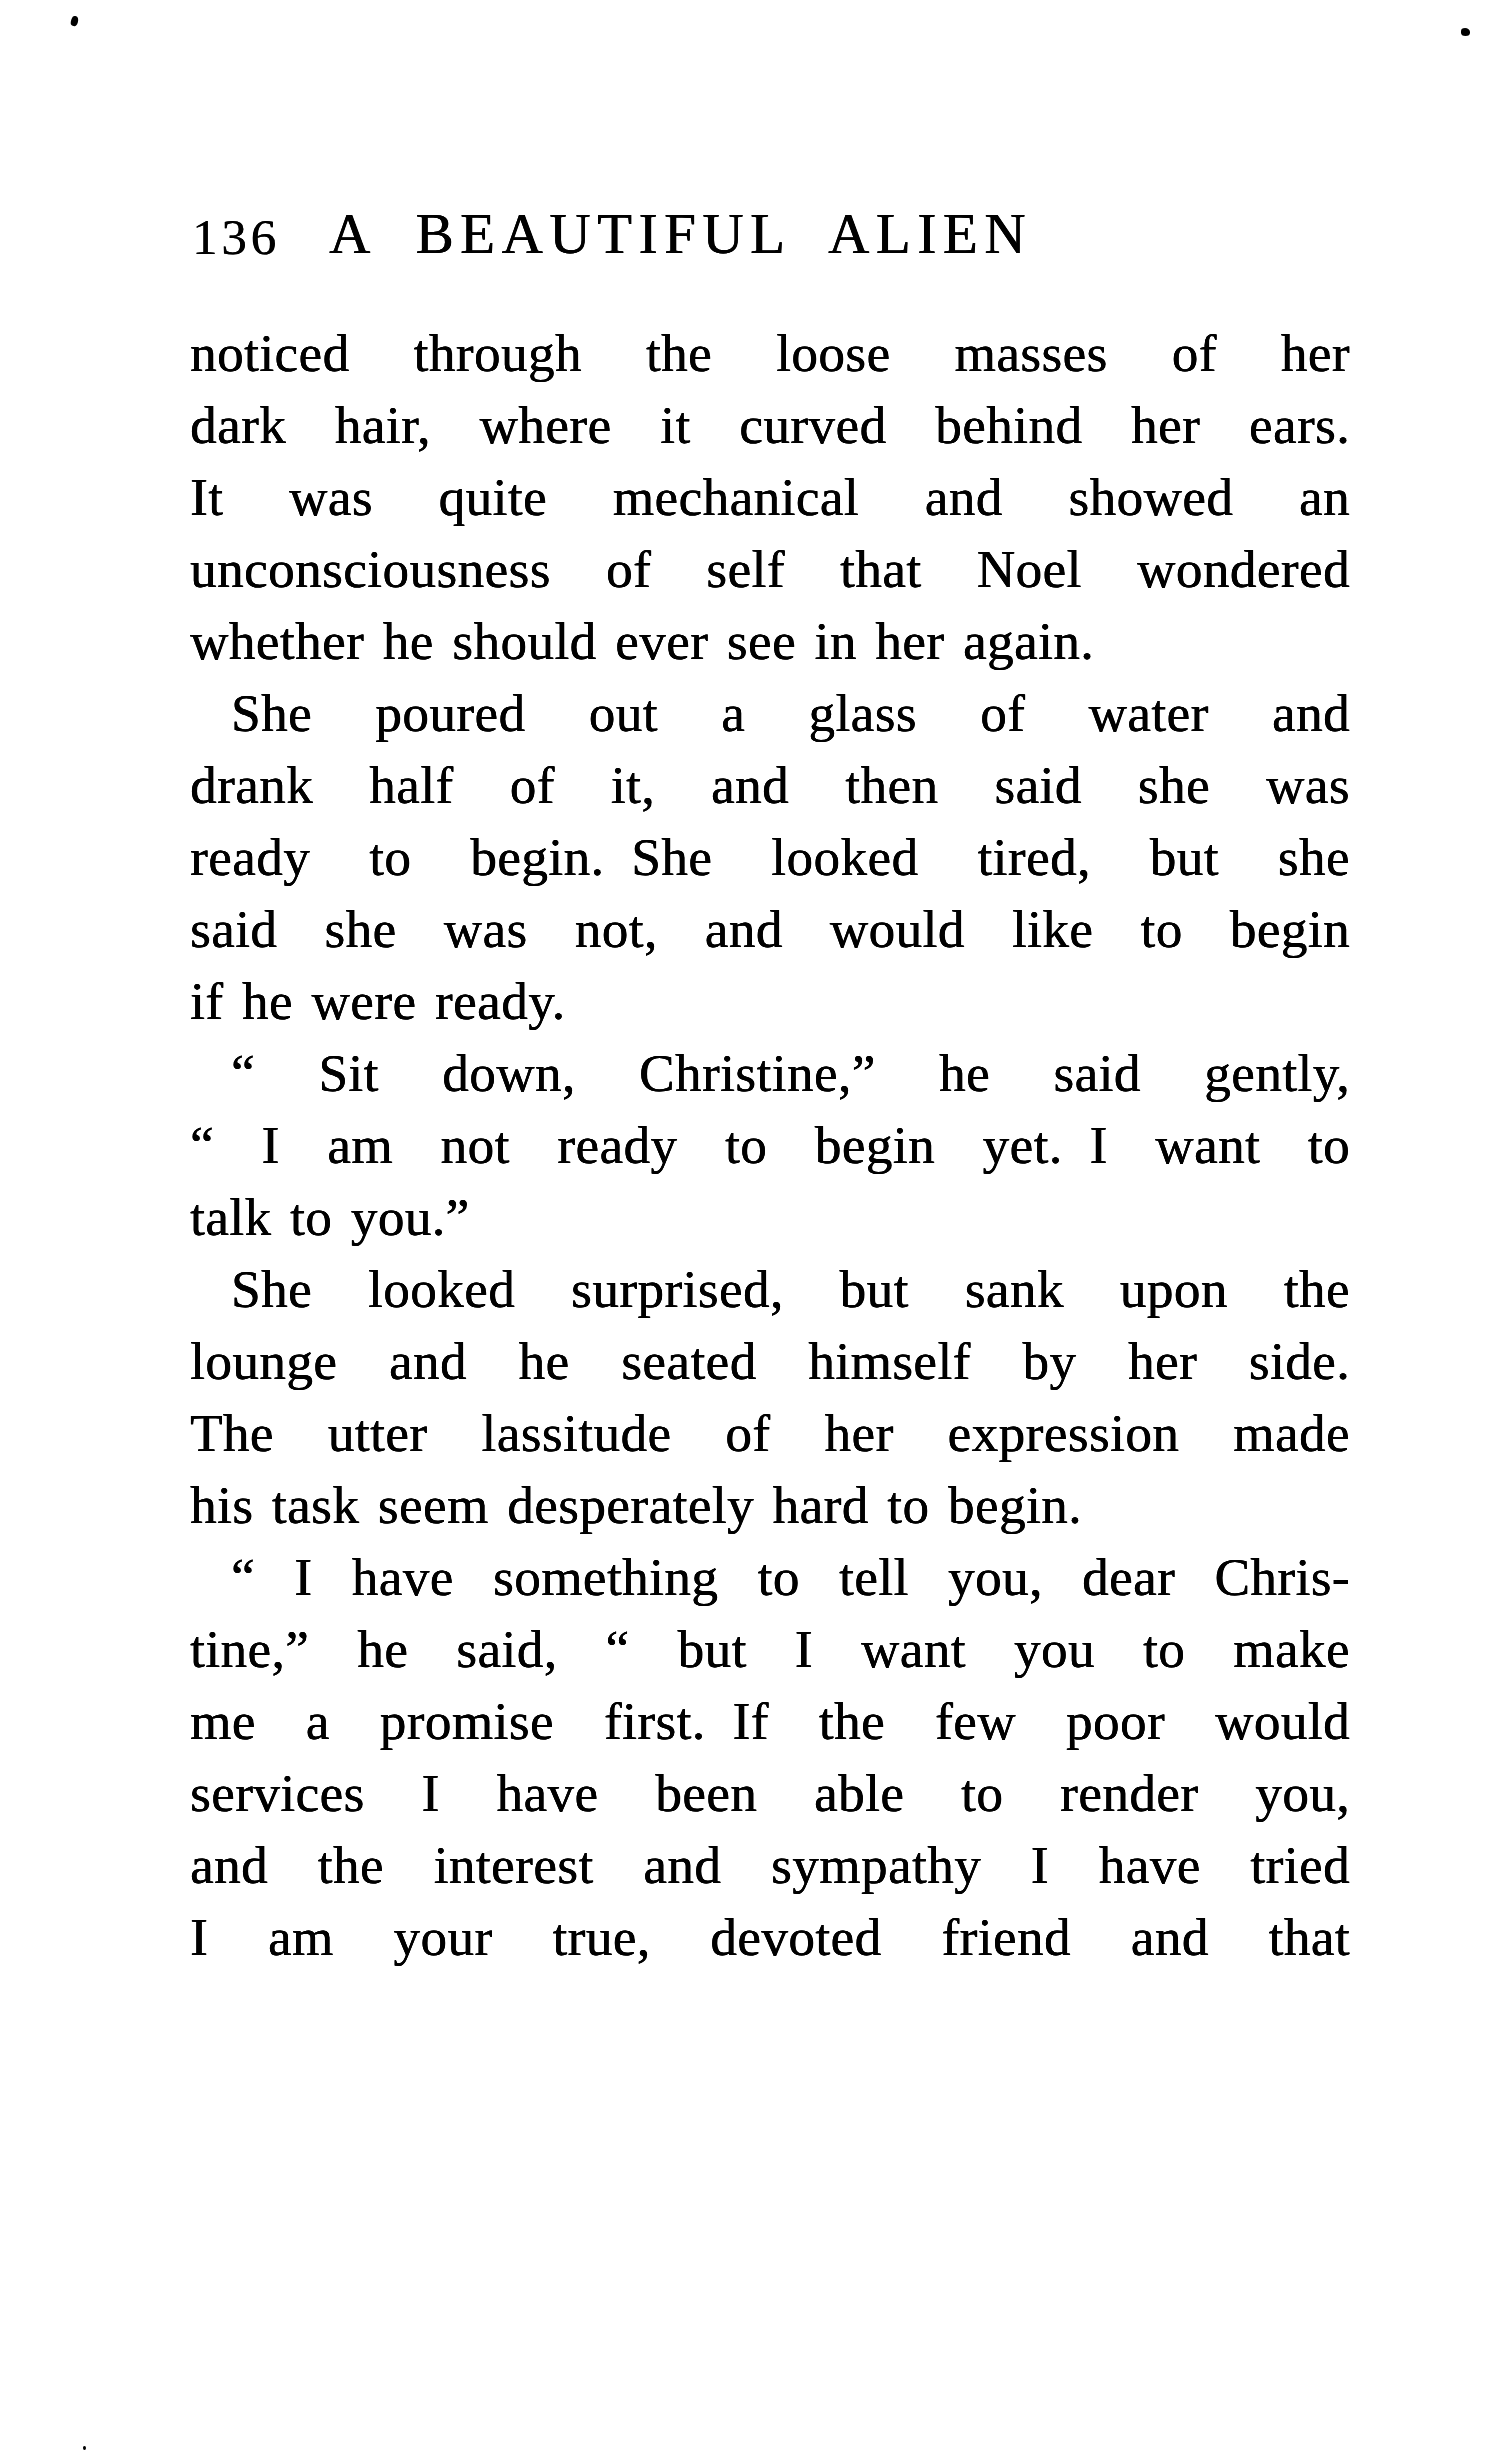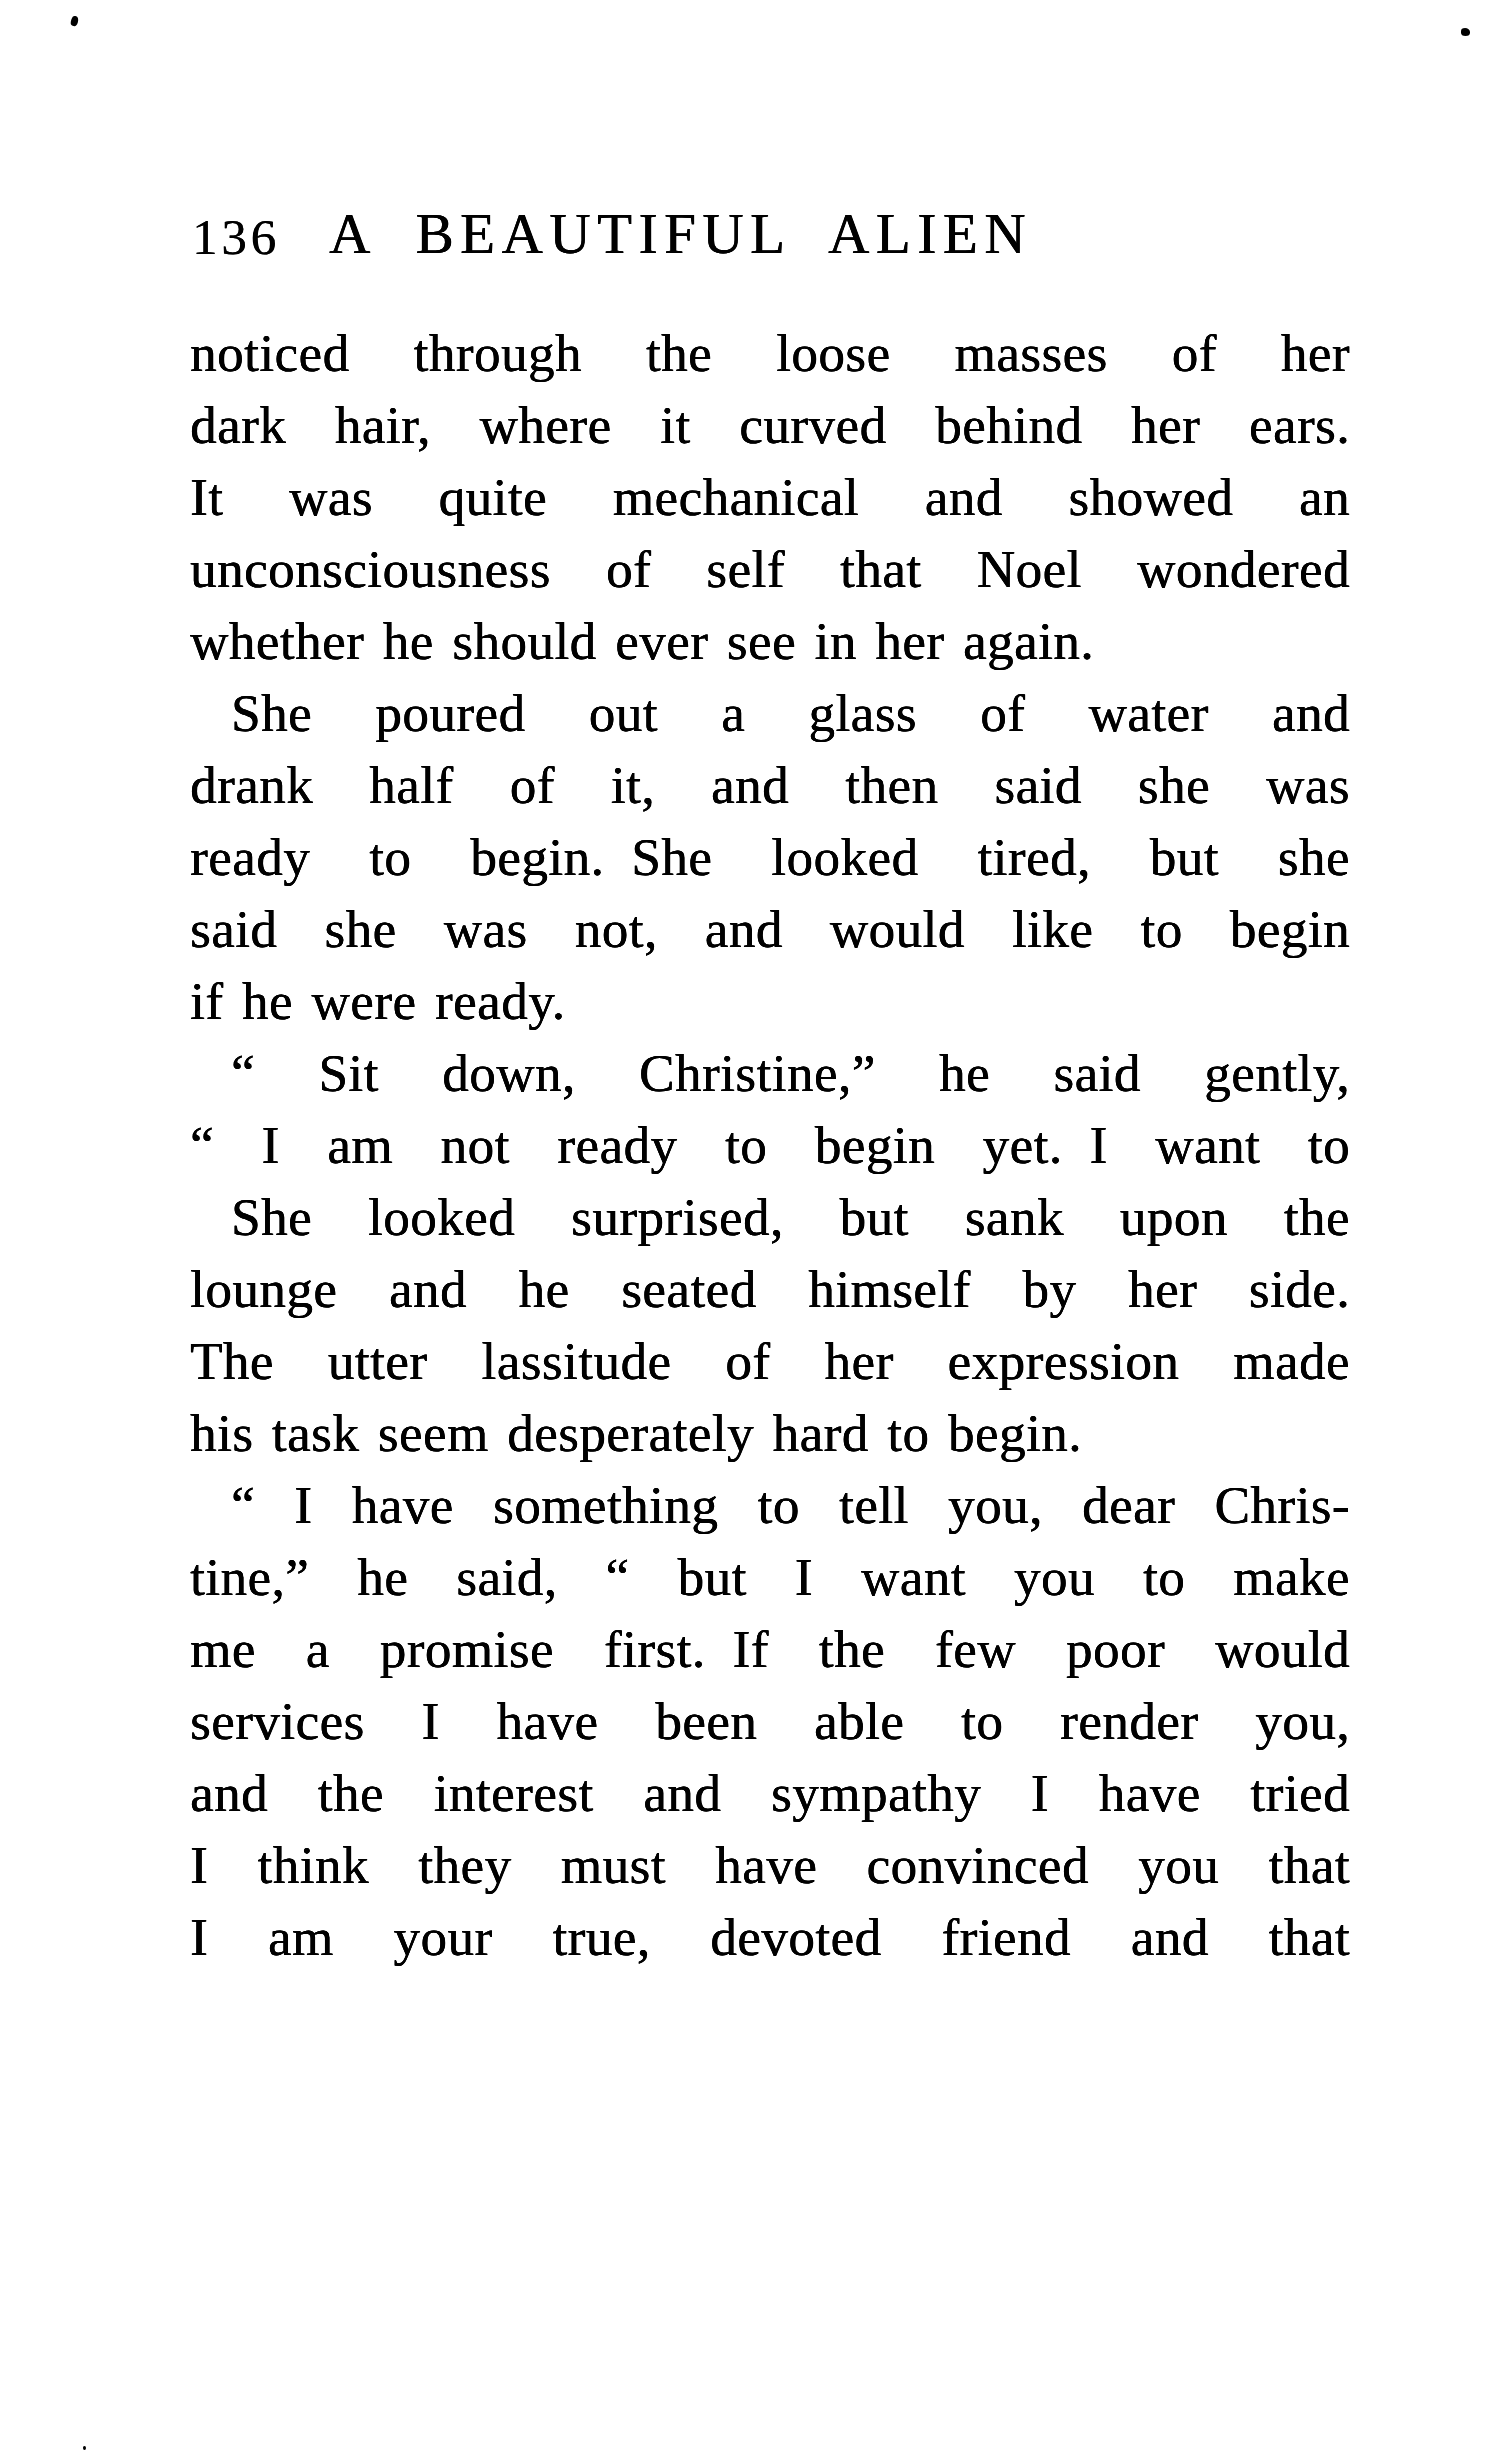--- a/index.html
+++ b/index.html
@@ -66,30 +66,30 @@
     <div class="line">It was quite mechanical and showed an</div>
     <div class="line">unconsciousness of self that Noel wondered</div>
     <div class="line last">whether he should ever see in her again.</div>
     <div class="line indent">She poured out a glass of water and</div>
     <div class="line">drank half of it, and then said she was</div>
     <div class="line">ready to begin. She looked tired, but she</div>
     <div class="line">said she was not, and would like to begin</div>
     <div class="line last">if he were ready.</div>
     <div class="line indent">“ Sit down, Christine,” he said gently,</div>
     <div class="line">“ I am not ready to begin yet. I want to</div>
+    <div class="line last">talk to you.”</div>
     <div class="line indent">She looked surprised, but sank upon the</div>
     <div class="line">lounge and he seated himself by her side.</div>
     <div class="line">The utter lassitude of her expression made</div>
     <div class="line last">his task seem desperately hard to begin.</div>
     <div class="line indent">“ I have something to tell you, dear Chris-</div>
     <div class="line">tine,” he said, “ but I want you to make</div>
     <div class="line">me a promise first. If the few poor would</div>
     <div class="line">services I have been able to render you,</div>
     <div class="line">and the interest and sympathy I have tried</div>
-    <div class="line">I think they must have convinced you that</div>
     <div class="line">I am your true, devoted friend and that</div>
   </div>
 
   <div class="speck speck-a"></div>
   <div class="speck speck-b"></div>
   <div class="speck speck-c"></div>
 
 </div>
 
 

